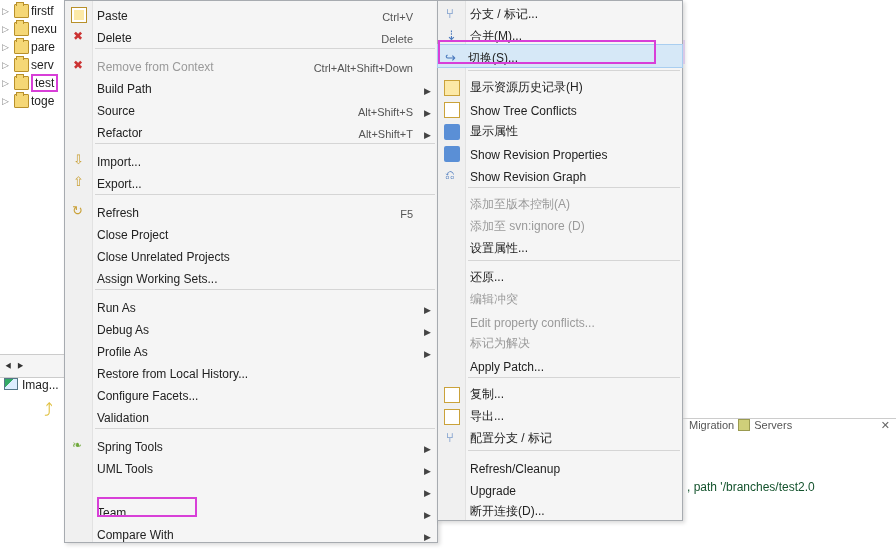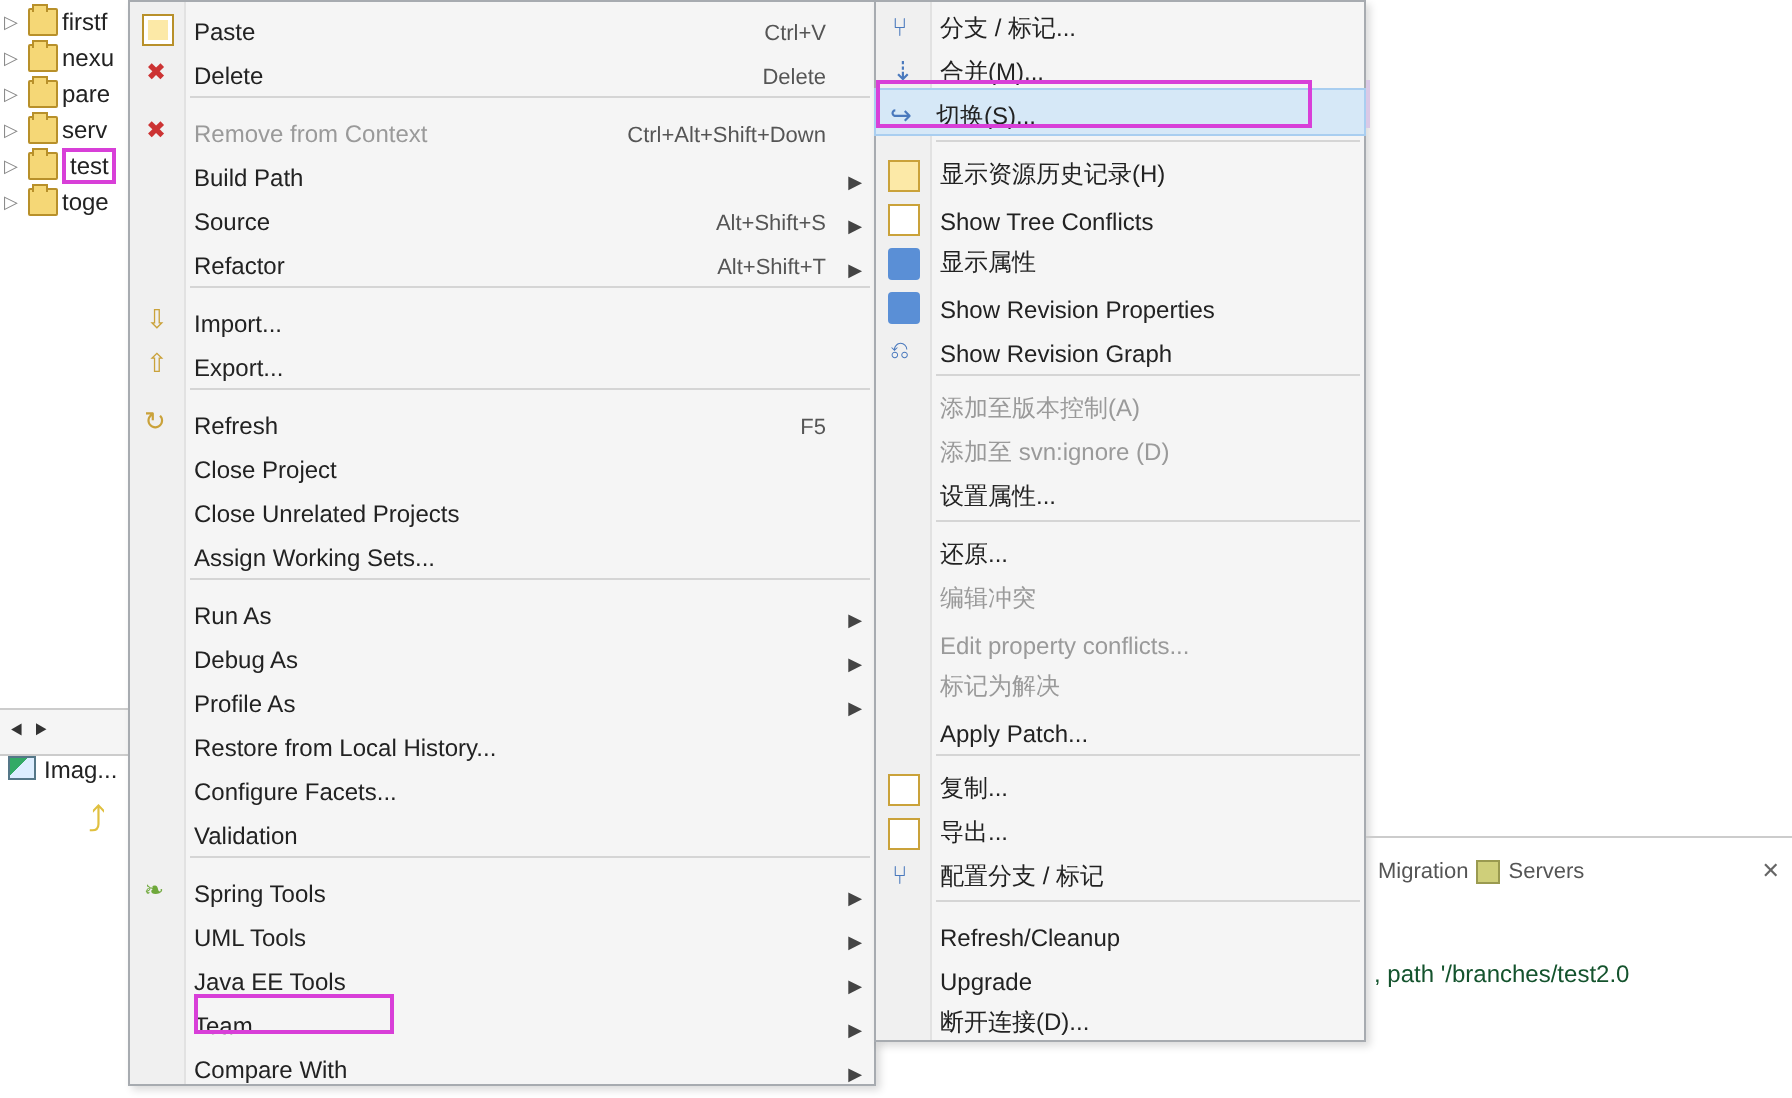--- a/index.html
+++ b/index.html
@@ -27,21 +27,21 @@
   .menu-item .sub { position:absolute; right:6px; font-size:9px; color:#444; }
   .menu-item .icon { position:absolute; left:6px; width:16px; height:16px; }
   .sep { height:1px; margin:3px 2px 3px 30px; background:#d5d5d5; }
   .team-hl { position:absolute; border:2px solid #d83fd8; pointer-events:none; }
 
   .menu2 { position:absolute; left:437px; top:0; width:246px; background:#f5f5f5; border:1px solid #a7abb0; box-shadow:2px 2px 4px rgba(0,0,0,.15); }
   .menu2 .gutter { position:absolute; left:0; top:0; bottom:0; width:28px; background:#f0f0f0; border-right:1px solid #e2e2e2; }
   .m2items { position:relative; }
   .menu2 .menu-item.hover { background:#d6e8f7; outline:1px solid #a9cef0;padding-left:30px; }
   .switch-hl { position:absolute; border:2px solid #d83fd8; pointer-events:none; }
-  .right-tabs { position:absolute; left:683px; top:418px; right:0; height:24px; border-top:1px solid #ccc; display:flex; align-items:flex-end; gap:4px; padding:0 6px; color:#555; font-size:11px; }
+  .right-tabs { position:absolute; left:683px; top:418px; right:0; height:24px; border-top:1px solid #ccc; display:flex; align-items:flex-start; gap:4px; padding:0 6px; color:#555; font-size:11px; }
   .right-tabs .close { margin-left:auto; color:#666; cursor:pointer; }
   .console { position:absolute; left:683px; top:450px; right:0; bottom:0; font-family:Consolas,monospace; font-size:12px; white-space:pre; overflow:hidden; padding:2px 4px; }
   .console .red { color:#14532d; }
 
   .ic-paste { background:#fff; border:1px solid #b8902a; }
   .ic-paste::after{content:"";position:absolute;inset:2px;background:#fce9a7;}
   .ic-del { }
   .ic-del::before{content:"✖";color:#c33;font-size:12px;line-height:14px;position:absolute;left:2px;top:0;}
   .ic-imp::before{content:"⇩";color:#caa23a;font-size:13px;position:absolute;left:2px;top:-1px;}
   .ic-exp::before{content:"⇧";color:#caa23a;font-size:13px;position:absolute;left:2px;top:-1px;}
@@ -185,21 +185,20 @@
       <div class="menu-item">
         <span class="icon ic-leaf"></span>
         <span class="label">Spring Tools</span>
         <span class="sub">▶</span>
       </div>
       <div class="menu-item">
         <span class="label">UML Tools</span>
         <span class="sub">▶</span>
       </div>
       <div class="menu-item">
-        <span class="label">Java EE Tools</span>
         <span class="sub">▶</span>
       </div>
       <div class="menu-item">
         <span class="label">Team</span>
         <span class="sub">▶</span>
       </div>
       <div class="team-hl" style="left: 32px; top: 496px; width: 100px; height: 20px;"></div>
       <div class="menu-item">
         <span class="label">Compare With</span>
         <span class="sub">▶</span>

